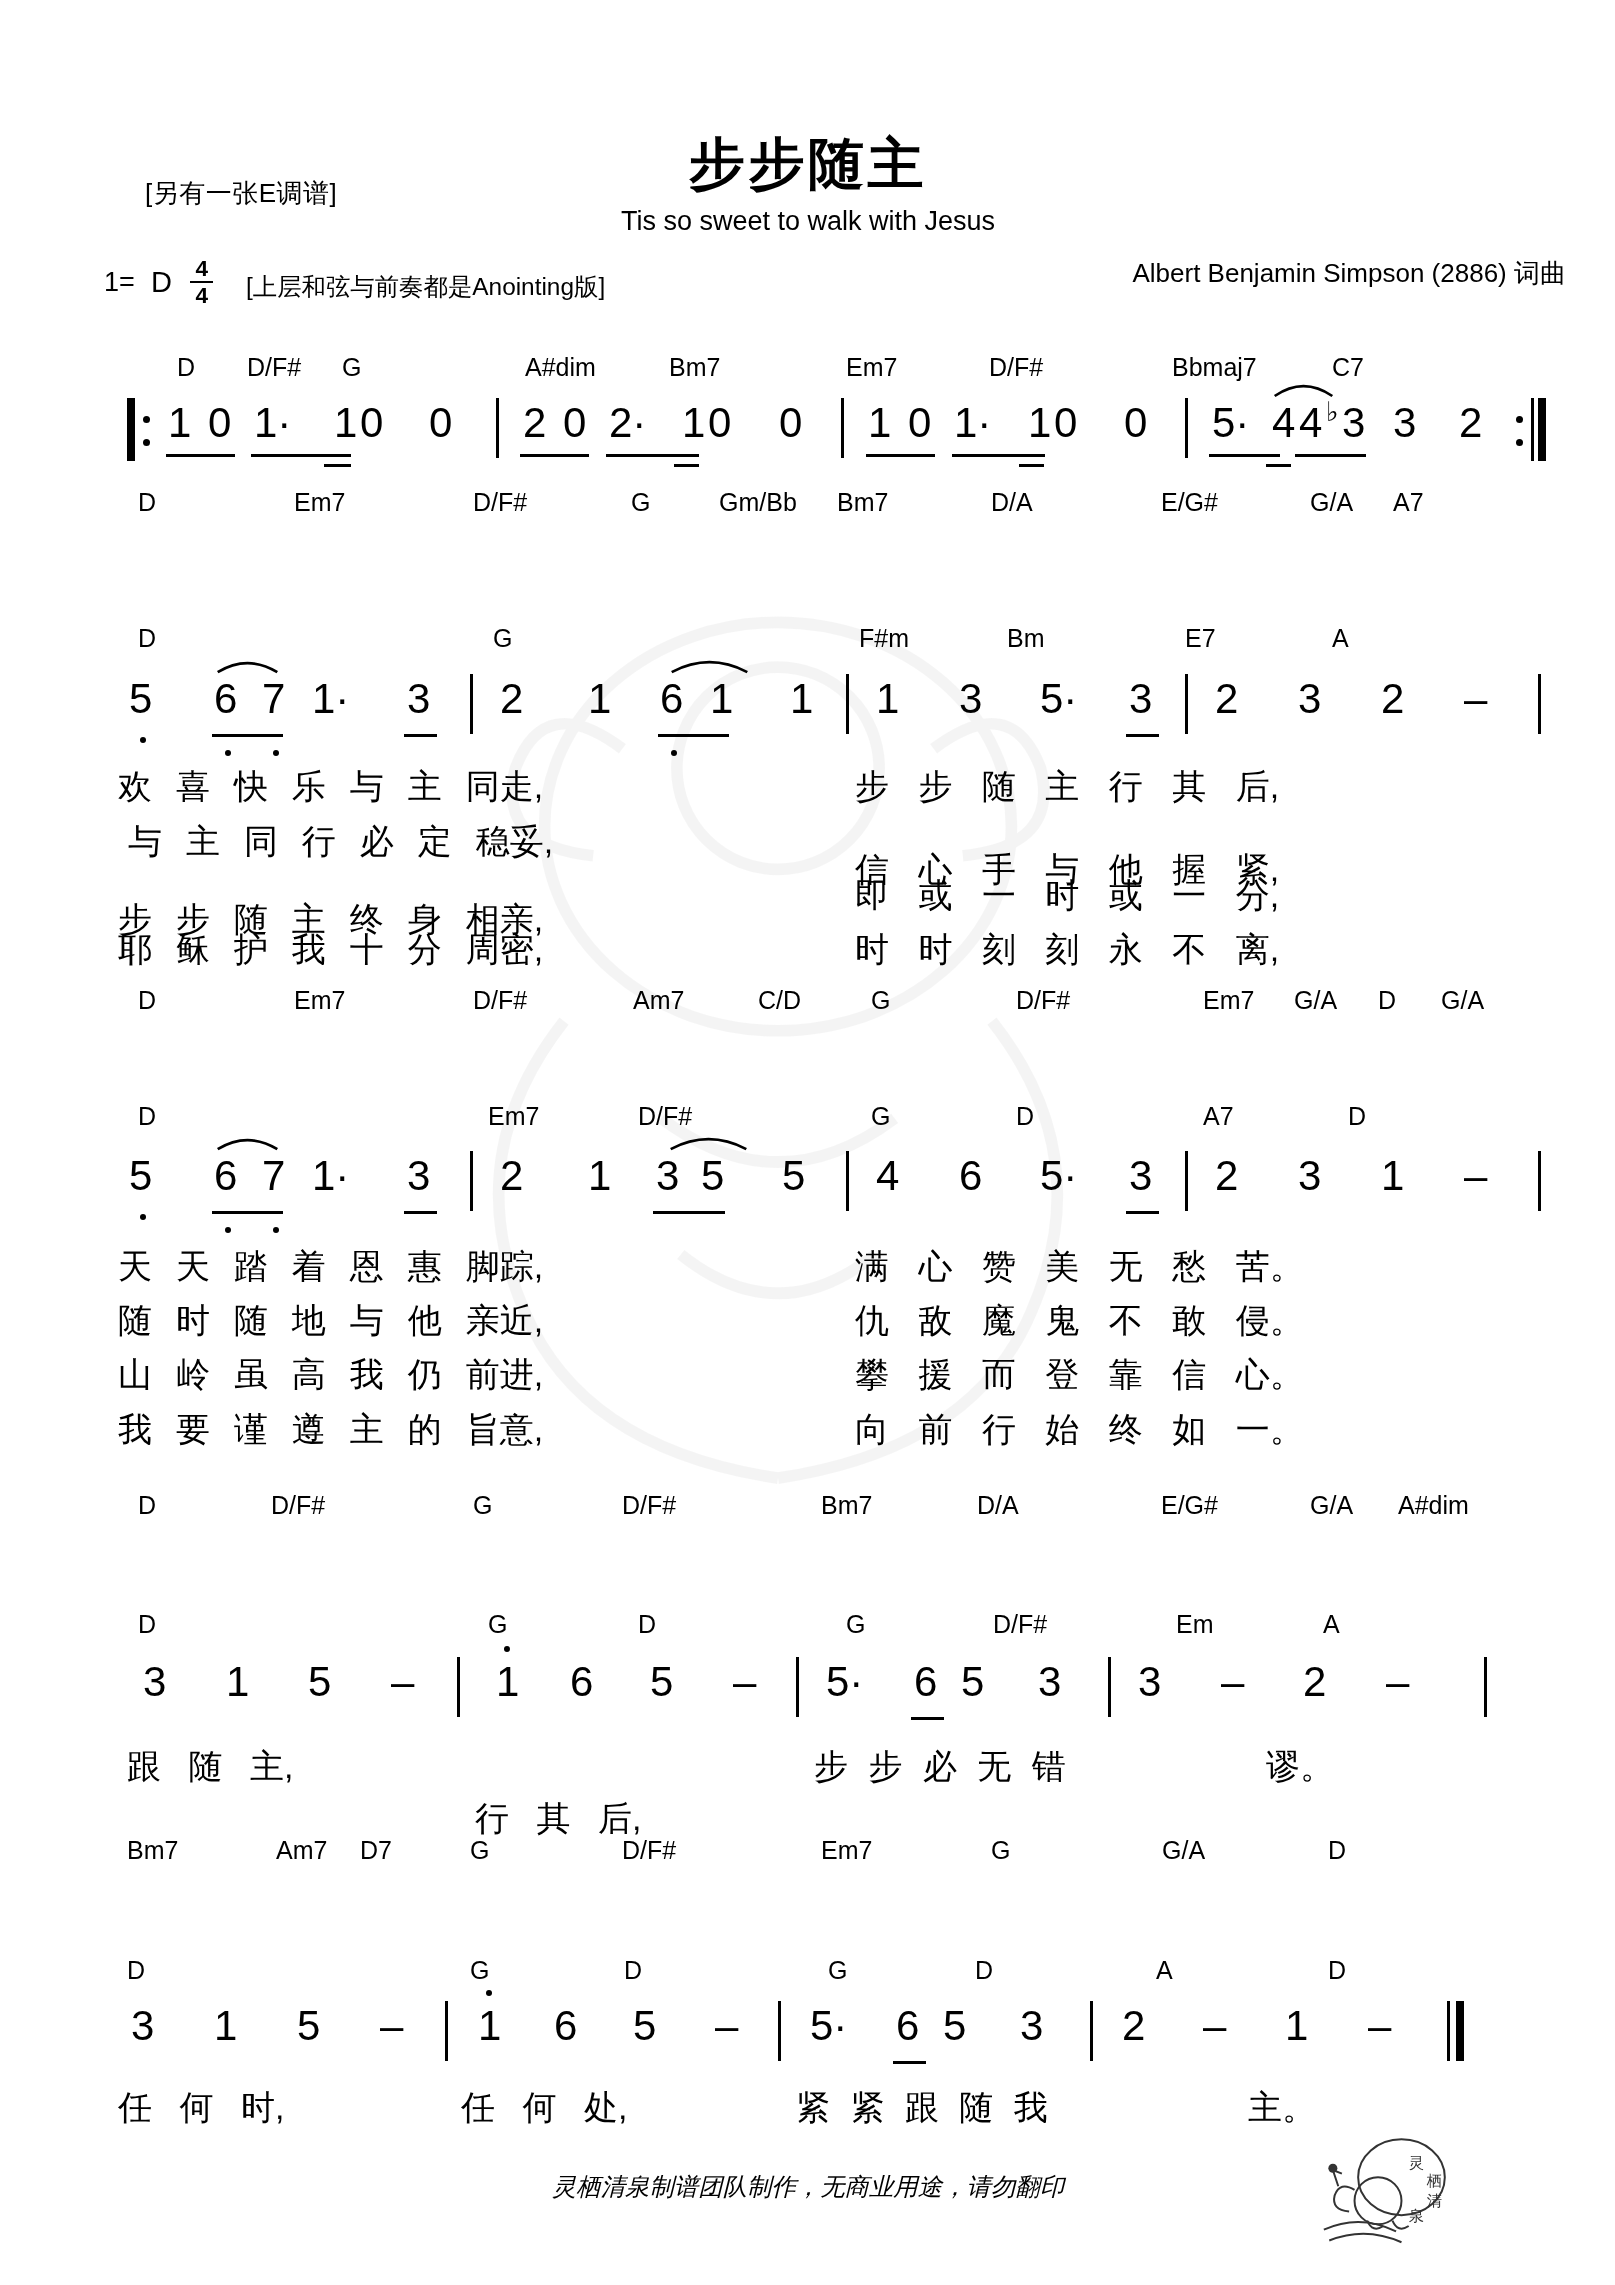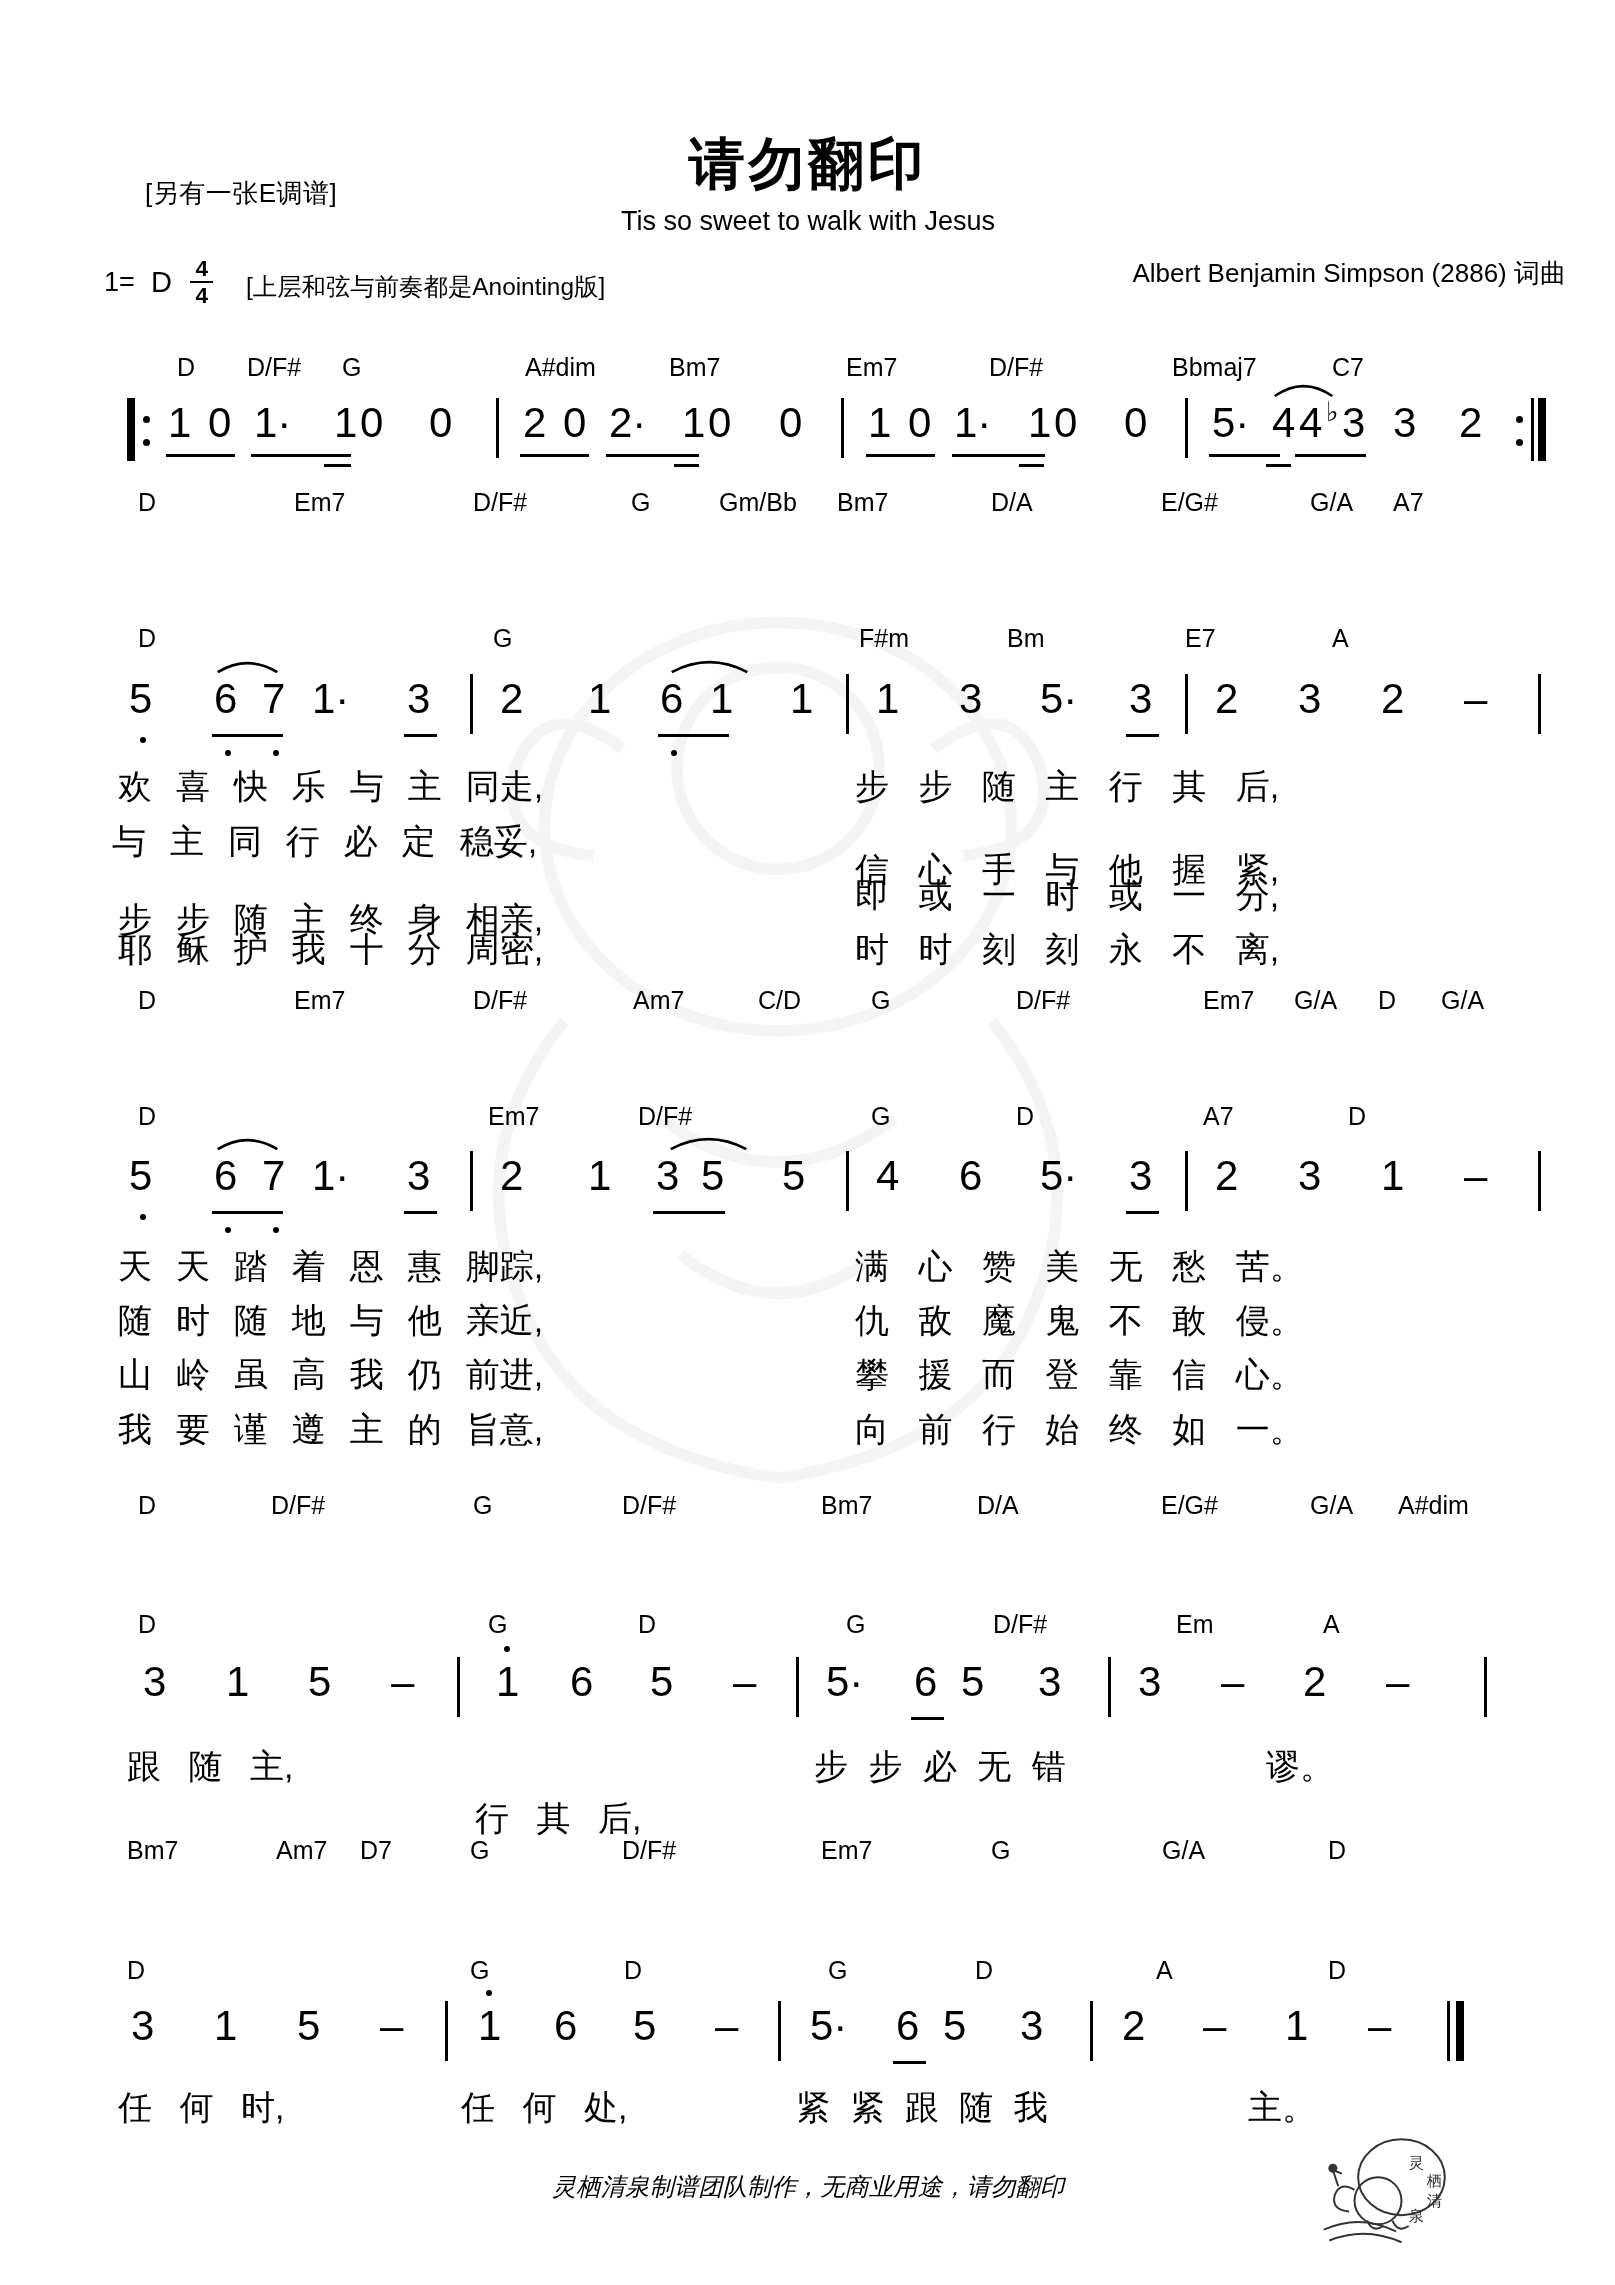--- a/index.html
+++ b/index.html
@@ -87,21 +87,21 @@
         <path d="M310 250 q55 70 20 150 q-30 70 -130 85"></path>
         <path d="M140 300 q60 45 120 0"></path>
         <path d="M150 370 q50 40 100 0"></path>
       </g>
     </svg>
   </div>
 
   <div class="layer">
 
     <div class="note-e">[另有一张E调谱]</div>
-    <div class="title">请勿翻印</div>
+    <div class="title">步步随主</div>
     <div class="subtitle">Tis so sweet to walk with Jesus</div>
 
     <div class="keybox">
       <span class="k1">1=</span>
       <span class="k2">D</span>
       <span class="meter">
         <span class="num">4</span>
         <span class="bar"></span>
         <span class="num">4</span>
       </span>
@@ -245,21 +245,21 @@
       <div class="ul" style="left:1126px;top:60px;width:33px;"></div>
       <div class="bl" style="left:1185px;top:0;height:60px;"></div>
       <span class="n" style="left:1215px;top:3.6px;">2</span>
       <span class="n" style="left:1298px;top:3.6px;">3</span>
       <span class="n" style="left:1381px;top:3.6px;">2</span>
       <span class="n" style="left:1464px;top:3.6px;">–</span>
       <div class="bl" style="left:1538px;top:0;height:60px;"></div>
     </div>
 
     <div class="lyr" style="left:118px;top:764px;word-spacing:14.5px;">欢 喜 快 乐 与 主 同走,</div>
-    <div class="lyr" style="left:112px;top:819px;word-spacing:14.5px;text-align:center;">与 主 同 行 必 定 稳妥,</div>
+    <div class="lyr" style="left:128px;top:819px;word-spacing:14.5px;text-align:center;">与 主 同 行 必 定 稳妥,</div>
     <div class="lyr" style="left:118px;top:873px;word-spacing:14.5px;margin-top:24px;">步 步 随 主 终 身 相亲,</div>
     <div class="lyr" style="left:118px;top:927px;word-spacing:14.5px;">耶 稣 护 我 十 分 周密,</div>
     <div class="lyr" style="left:855px;top:764px;word-spacing:20px;">步 步 随 主 行 其 后,</div>
     <div class="lyr" style="left:855px;top:819px;word-spacing:20px;margin-top:28px;">信 心 手 与 他 握 紧,</div>
     <div class="lyr" style="left:855px;top:873px;word-spacing:20px;">即 或 一 时 或 一 分,</div>
     <div class="lyr" style="left:855px;top:927px;word-spacing:20px;">时 时 刻 刻 永 不 离,</div>
 
     <div class="chordrow" style="left:0;top:986px;width:100%;">
       <span class="chord" style="left:138px;">D</span>
       <span class="chord" style="left:294px;">Em7</span>

